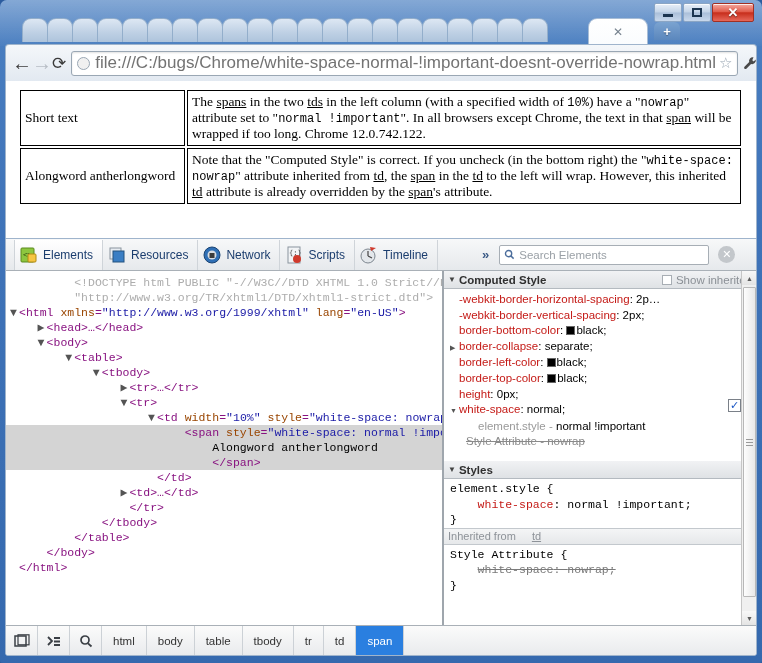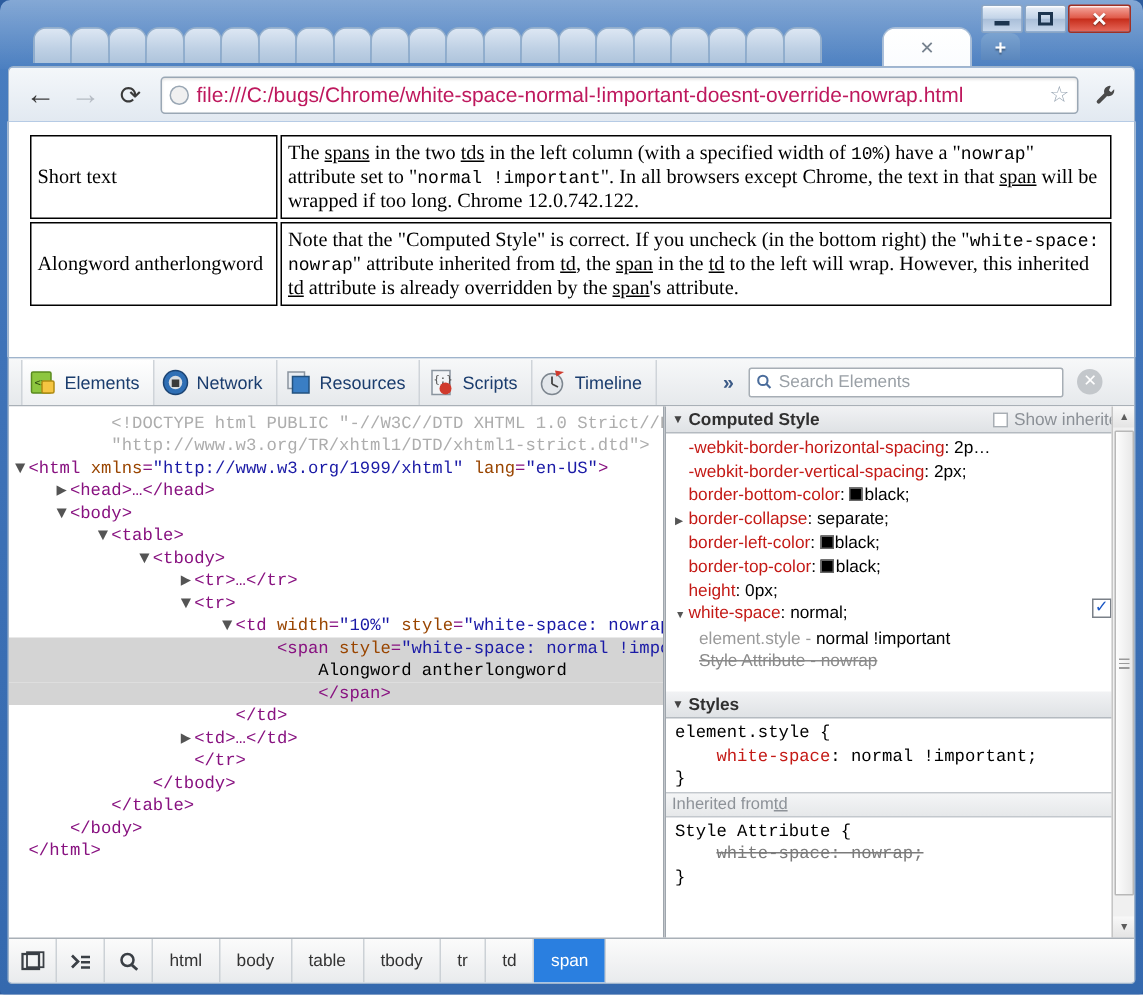--- a/index.html
+++ b/index.html
@@ -91,21 +91,21 @@
     border:1px solid #9aa7b4;
     border-radius:3px;
     display:flex; align-items:center; padding:0 5px;
     box-shadow:inset 0 1px 2px rgba(0,0,0,.12);
   }
   #page-icon{
     width:13px; height:13px; border-radius:50%;
     border:1px solid #9aa7b4; background:#f0f0f0; flex:none; margin-right:5px;
   }
   #url-text{
-    flex:1; font-size:14px; color:#be185d;
+    flex:1; font-size:17px; color:#737373;
     white-space:nowrap; overflow:hidden;
     font-family:"Liberation Sans", sans-serif;
   }
   #bookmark-star{ color:#9aa7b4; font-size:15px; flex:none; margin-left:3px; }
   #wrench-button{ width:26px; display:flex; align-items:center; justify-content:center;
                   color:#4a4a4a; font-size:16px; }
 
   
   #viewport{
     position:absolute; left:5px; top:81px; width:752px; height:157px;
@@ -209,36 +209,36 @@
     padding:3px 0 0 0; height:172px; overflow:hidden;
   }
   .cs-line{ padding-left:6px; white-space:nowrap; }
   .cs-prop{ color:#c41a16; }
   .cs-val{ color:#000; }
   .cs-swatch{
     display:inline-block; width:9px; height:9px; background:#000;
     border:1px solid #666; vertical-align:-1px; margin-right:1px;
   }
   .cs-tri{ display:inline-block; width:9px; color:#555; font-size:7px; }
-  .cs-sub{ color:#9a9a9a; padding-left:22px; }
+  .cs-sub{ color:#9a9a9a; padding-left:34px; }
   .cs-sub b{ color:#000; font-weight:normal; }
   .cs-struck{ text-decoration:line-through; color:#8a8a8a; padding-left:22px; }
 
   #styles-body{
     font-family:"Liberation Mono", monospace; font-size:11.5px; line-height:15.6px;
     padding:2px 0 0 2px;
   }
   .st-line{ padding-left:4px; white-space:nowrap; color:#000; }
   .st-prop{ color:#c41a16; }
   .st-strike{ text-decoration:line-through; color:#7a7a7a; }
   #inherited-bar{
     height:17px; background:linear-gradient(180deg,#f4f5f6,#e6e8ea);
     border-top:1px solid #c3c8cd; border-bottom:1px solid #c3c8cd;
     display:flex; align-items:center; padding-left:4px;
-    font-family:"Liberation Sans", sans-serif; font-size:11px; color:#8d9298;
+    font-family:"Liberation Sans", sans-serif; font-size:11px; color:#8d9298;gap:16px;
   }
   #inherited-bar u{ color:#8d9298; }
   #gear-icon{ font-size:12px; color:#5a5f64; }
 
   #style-enabled-checkbox{
     position:absolute; right:15px; top:128px;
     width:13px; height:13px; border:1px solid #7a8088; background:#fff;
     display:flex; align-items:center; justify-content:center;
     color:#1a56c4; font-size:11px; line-height:1;
   }
@@ -373,35 +373,35 @@
               <rect x="2" y="3" width="13" height="14" rx="1" fill="#8dc63f" stroke="#5a8a1e"></rect>
               <text x="4" y="12" font-size="7" fill="#2d4a0d" font-family="monospace">&lt;&gt;</text>
               <rect x="9" y="9" width="8" height="8" rx="1" fill="#f5c542" stroke="#b08a12"></rect>
             </svg>
         </span>
         <span class="label">Elements</span>
       </div>
       <div class="dt-tab">
         <span class="dt-icon">
           <svg width="20" height="20" viewBox="0 0 20 20">
+              <rect x="3" y="3" width="11" height="11" fill="#e8edf2" stroke="#8a949e"></rect>
+              <rect x="6" y="6" width="11" height="11" fill="#3a7ec4" stroke="#23527f"></rect>
+            </svg>
+        </span>
+        <span class="label">Resources</span>
+      </div>
+      <div class="dt-tab">
+        <span class="dt-icon">
+          <svg width="20" height="20" viewBox="0 0 20 20">
               <circle cx="10" cy="10" r="8" fill="#2f6fb5" stroke="#1b4372"></circle>
               <circle cx="10" cy="10" r="4.5" fill="#d8dde2"></circle>
               <rect x="7.5" y="8" width="5" height="5" fill="#3b3b3b"></rect>
             </svg>
         </span>
         <span class="label">Network</span>
-      </div>
-      <div class="dt-tab">
-        <span class="dt-icon">
-          <svg width="20" height="20" viewBox="0 0 20 20">
-              <rect x="3" y="3" width="11" height="11" fill="#e8edf2" stroke="#8a949e"></rect>
-              <rect x="6" y="6" width="11" height="11" fill="#3a7ec4" stroke="#23527f"></rect>
-            </svg>
-        </span>
-        <span class="label">Resources</span>
       </div>
       <div class="dt-tab">
         <span class="dt-icon">
           <svg width="20" height="20" viewBox="0 0 20 20">
               <rect x="4" y="2" width="12" height="16" fill="#f2f4f6" stroke="#8a949e"></rect>
               <text x="5" y="10" font-size="7" fill="#444" font-family="monospace">{;}</text>
               <circle cx="13" cy="14" r="4" fill="#d03a2c"></circle>
             </svg>
         </span>
         <span class="label">Scripts</span>

